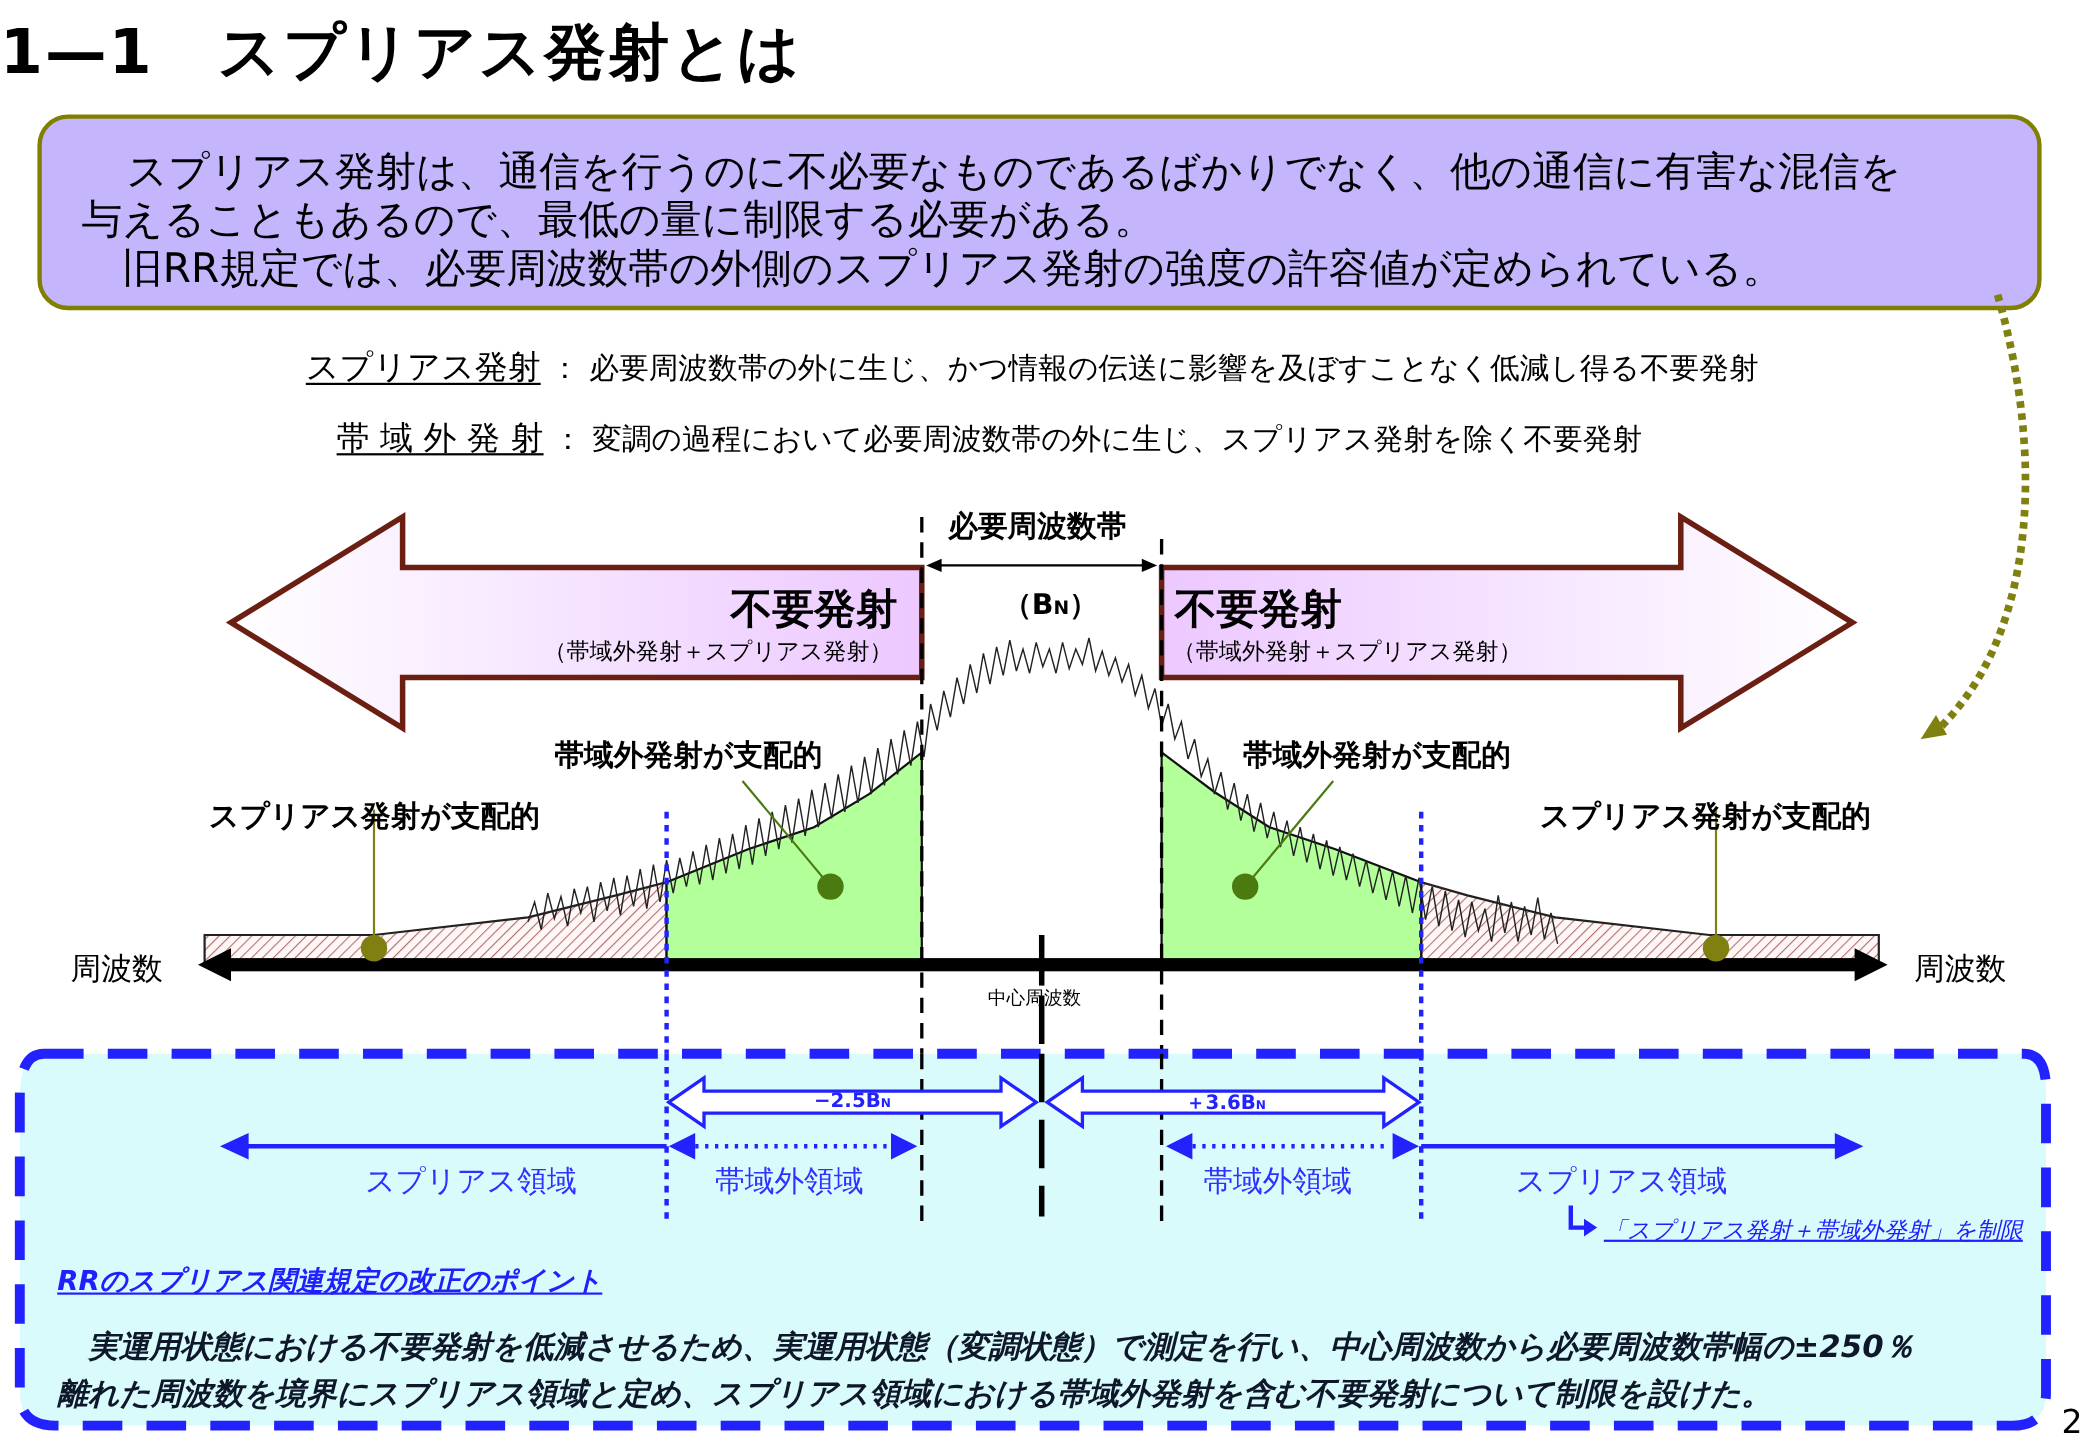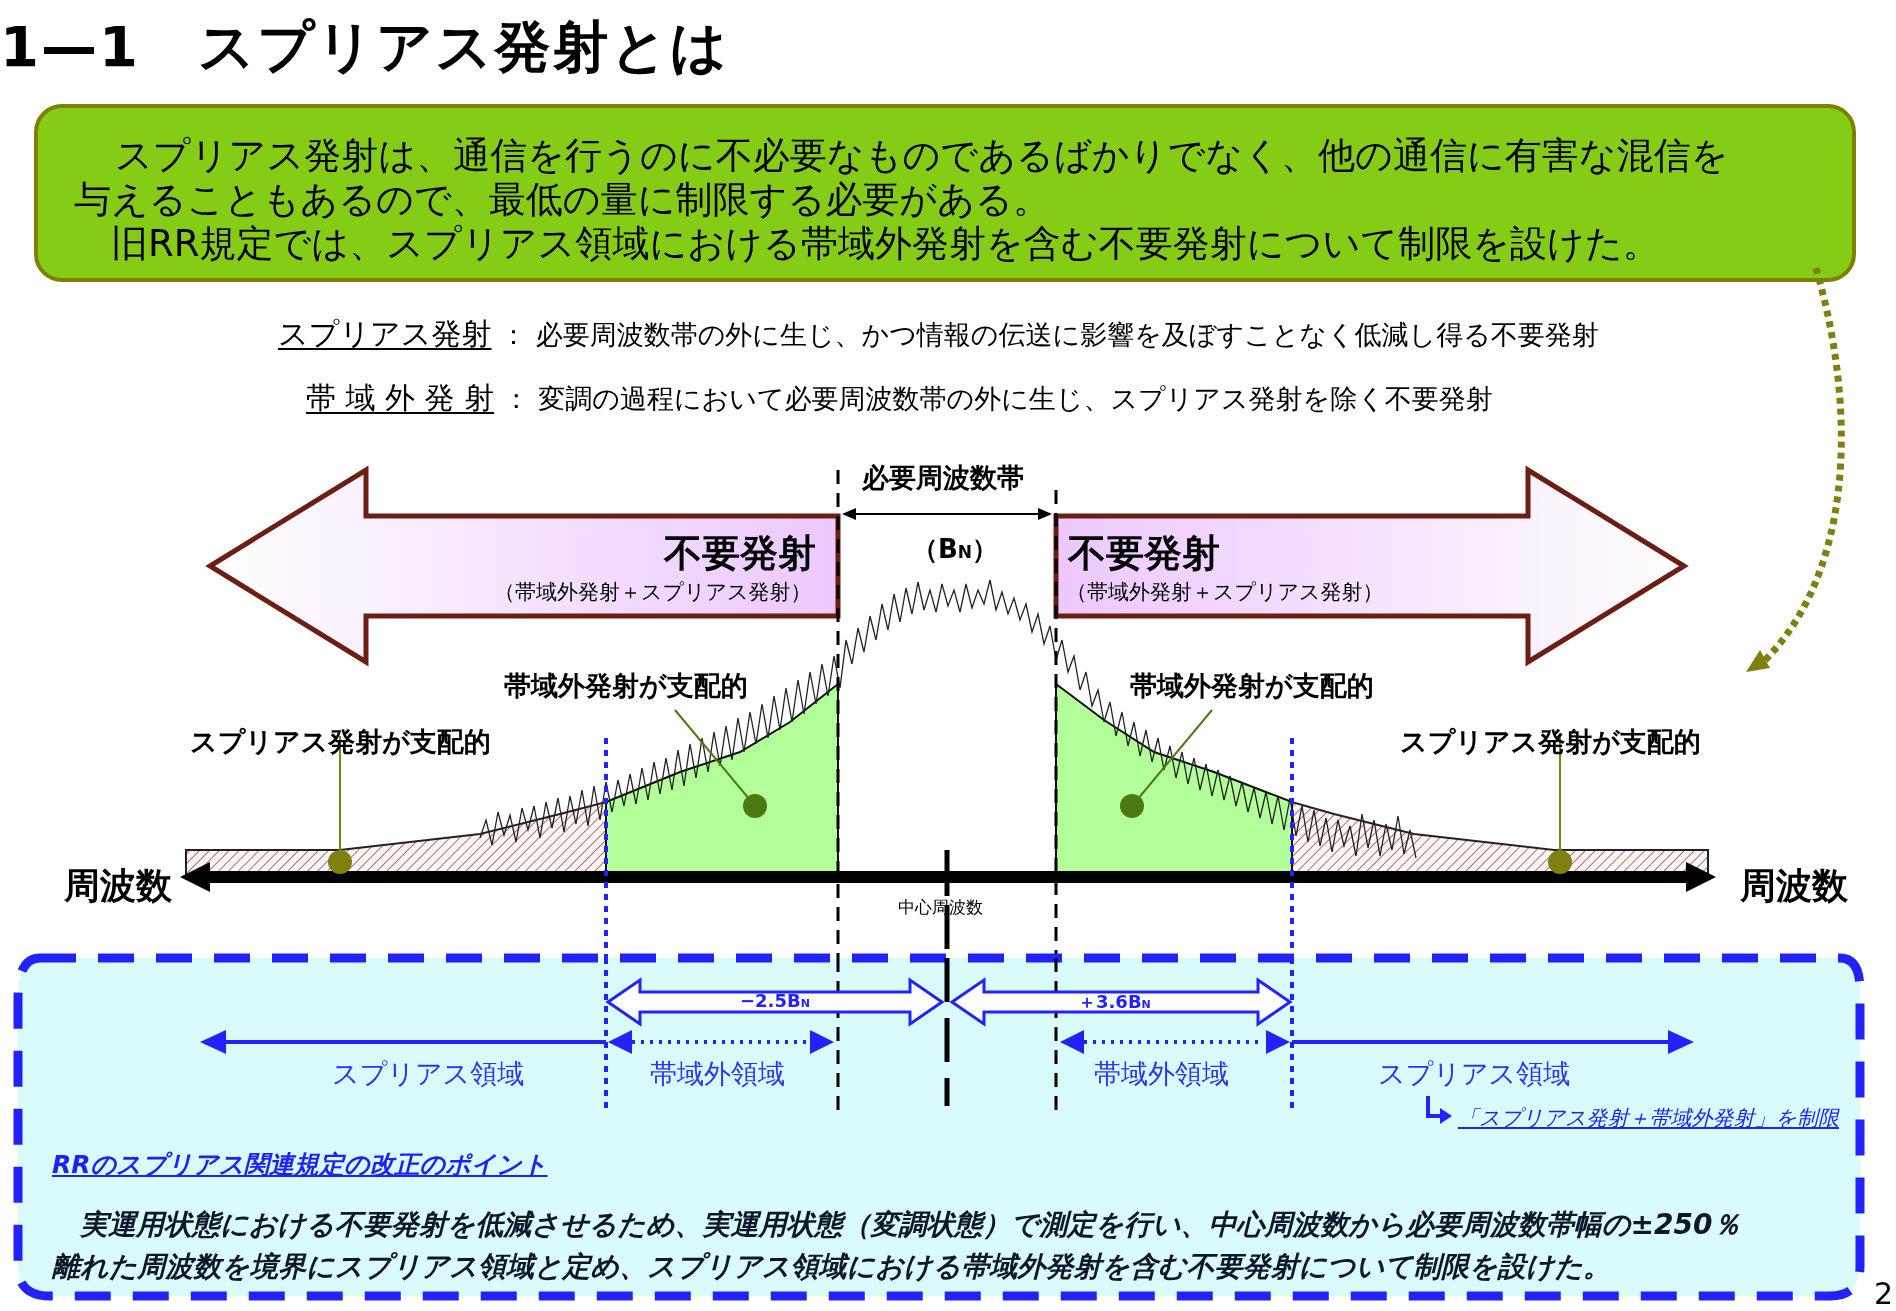--- a/index.html
+++ b/index.html
@@ -1,43 +1,43 @@
 <!DOCTYPE html>
 <html><head>
 <meta charset="utf-8">
 <style>
   html, body { margin:0; padding:0; background:#ffffff; }
   body { width:1896px; height:1311px; position:relative; overflow:hidden;
          font-family:"DejaVu Sans","Liberation Sans",sans-serif; color:#000; }
   .abs { position:absolute; }
   .title { left:0; width:1632px; top:10px; font-size:56px; font-weight:bold; letter-spacing:2px; }
   .intro { left:34px; top:104px; width:1822px; height:178px; box-sizing:border-box;
-           background:#84cc16; border:4px solid #808000; border-radius:28px; }
+           background:#c4b5fd; border:4px solid #808000; border-radius:28px; }
   .intro p { margin:0; position:absolute; font-size:37px; line-height:44px; white-space:nowrap; }
   .def { font-size:27px; white-space:nowrap; }
   .def .term { text-decoration:underline; text-decoration-thickness:2px; text-underline-offset:4px; font-size:30px;text-align:center; }
   .lbl { font-size:27px; font-weight:bold; white-space:nowrap; }
   .arrowtxt-big { font-size:38px; font-weight:bold; white-space:nowrap; }
   .arrowtxt-sm { font-size:21px; white-space:nowrap; }
-  .freq { font-size:36px; font-weight:bold; }
+  .freq { font-size:28px; font-weight:normal; }
   .region-lbl { font-size:27px; color:#3030ff; white-space:nowrap; }
   .note { font-size:21px; color:#2020ff; font-style:italic; text-decoration:underline; white-space:nowrap; }
   .point-title { font-size:25px; font-weight:bold; font-style:italic; color:#2020ff; text-decoration:underline; white-space:nowrap; }
   .point-body { font-size:28px; font-weight:bold; font-style:italic; color:#0f172a; white-space:nowrap; line-height:42px; }
   svg { position:absolute; left:0; top:0; }
 </style>
 </head>
 <body>
 
 <div class="abs title">1—1　スプリアス発射とは</div>
 
 <div class="abs intro">
   <p style="left:40px; top:26px;">　スプリアス発射は、通信を行うのに不必要なものであるばかりでなく、他の通信に有害な混信を</p>
   <p style="left:36px; top:70px;">与えることもあるので、最低の量に制限する必要がある。</p>
-  <p style="left:36px; top:114px;">　旧RR規定では、スプリアス領域における帯域外発射を含む不要発射について制限を設けた。</p>
+  <p style="left:36px; top:114px;">　旧RR規定では、必要周波数帯の外側のスプリアス発射の強度の許容値が定められている。</p>
 </div>
 
 <div class="abs def" style="left:278px; top:314px;">
   <span class="term">スプリアス発射</span>
   <span>：</span>
   <span>必要周波数帯の外に生じ、かつ情報の伝送に影響を及ぼすことなく低減し得る不要発射</span>
 </div>
 <div class="abs def" style="left:306px; top:378px;">
   <span class="term">帯 域 外 発 射</span>
   <span>：</span>

